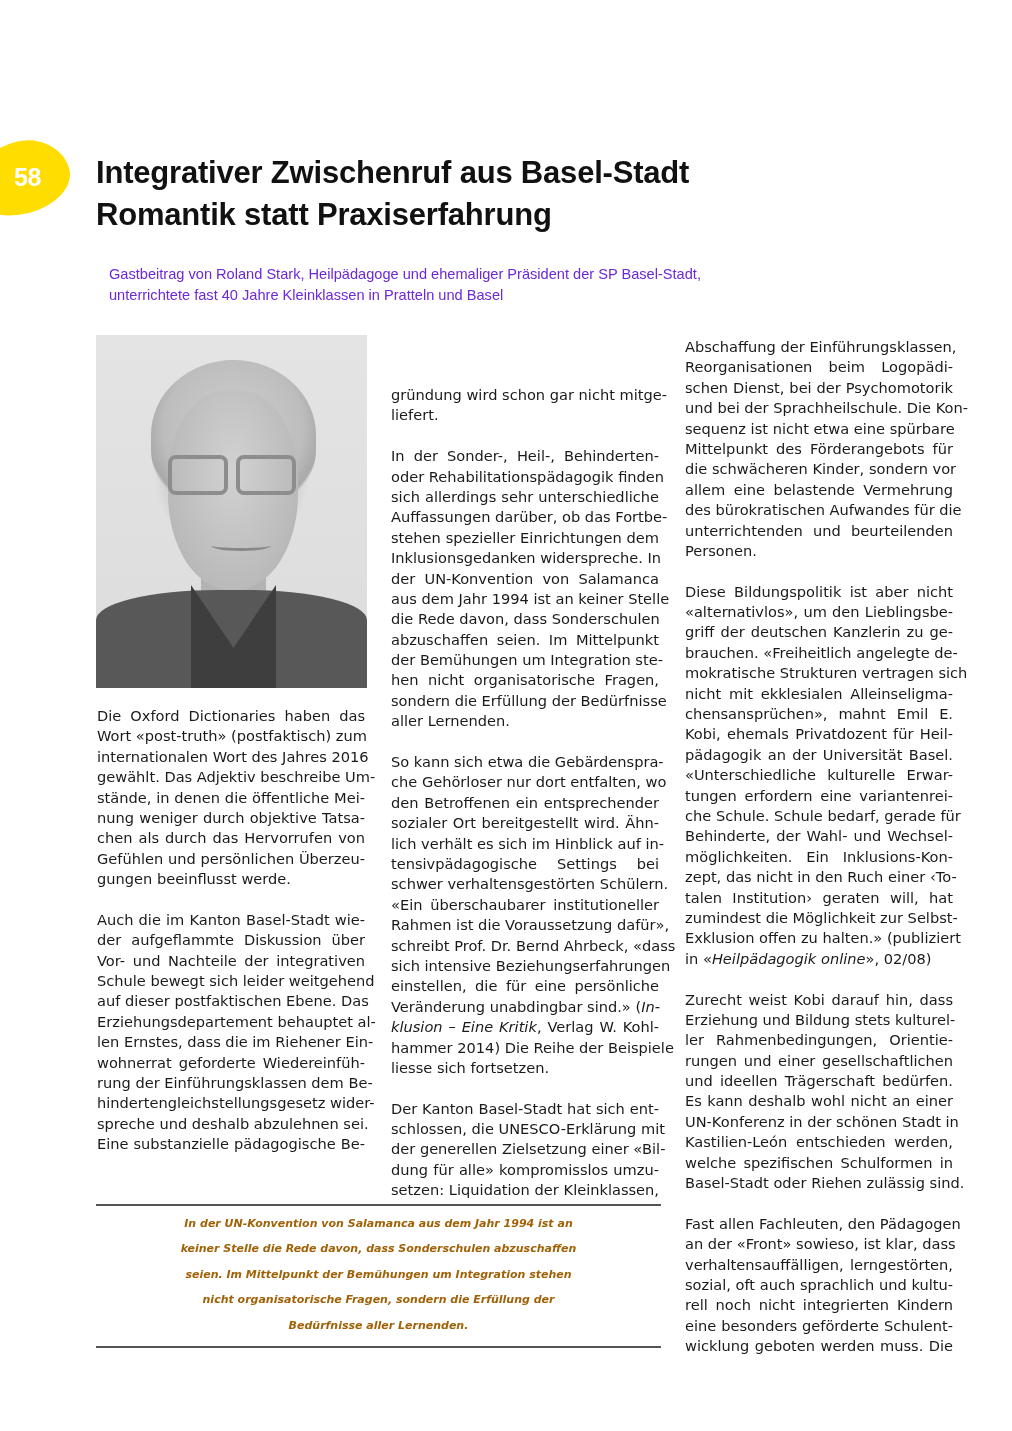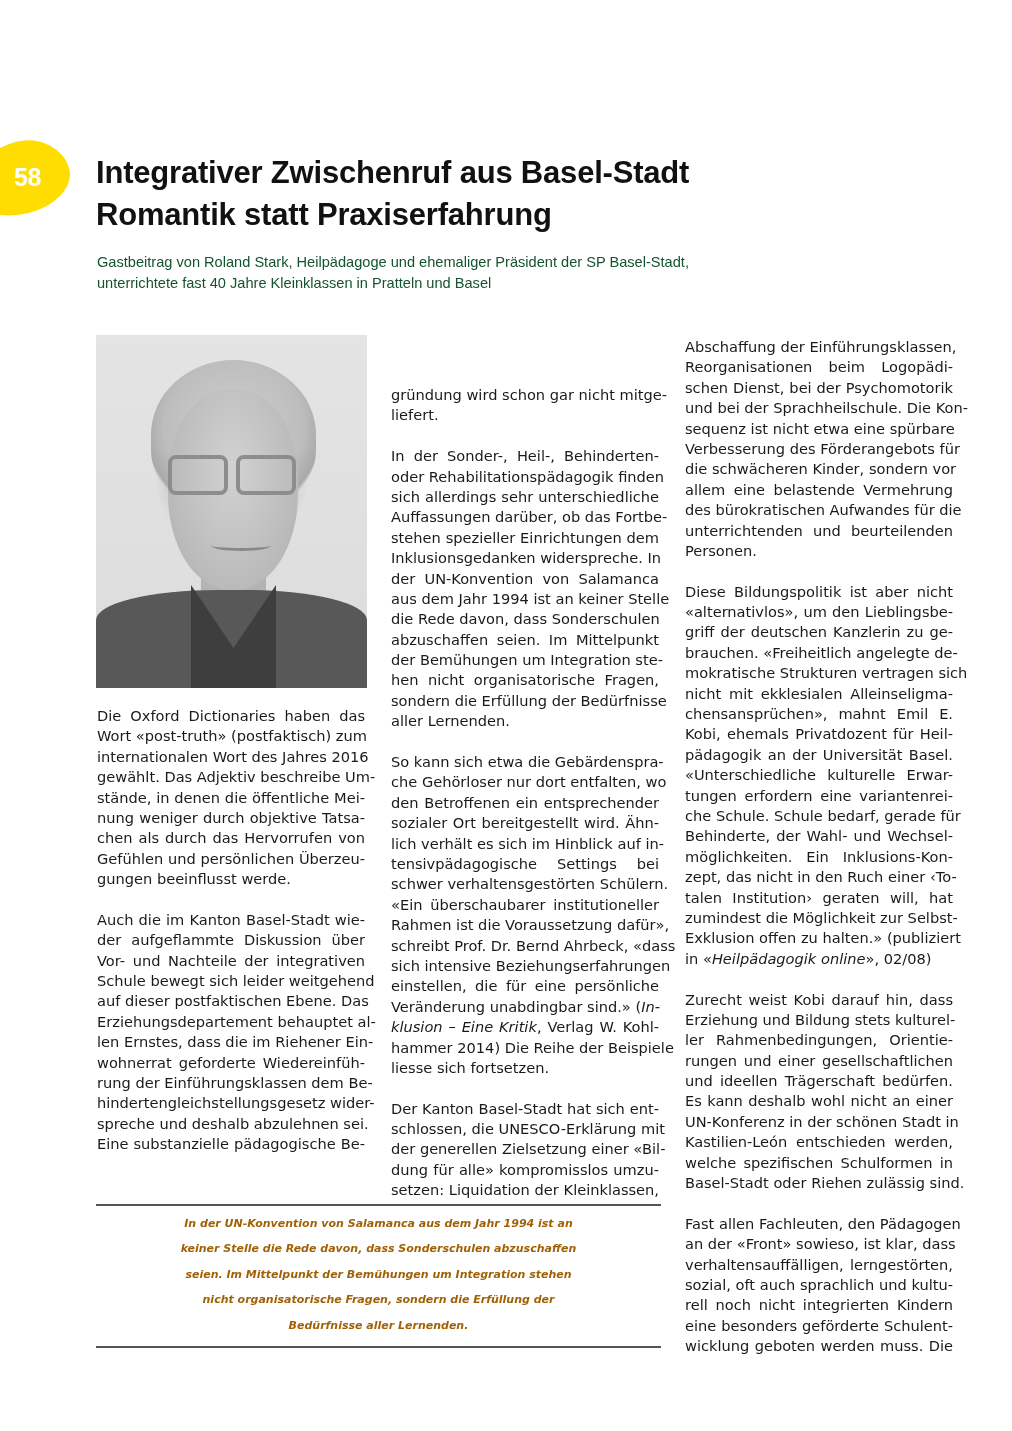--- a/index.html
+++ b/index.html
@@ -15,22 +15,22 @@
   .page-number {
     position:absolute; left:14px; top:163px; font-family:"Liberation Sans", sans-serif;
     font-weight:bold; font-size:25px; color:#ffffff; letter-spacing:-0.5px;
   }
   .title {
     position:absolute; left:96px; top:152px; margin:0;
     font-family:"Liberation Sans", sans-serif; font-weight:bold; font-size:31px;
     line-height:42px; color:#111; letter-spacing:-0.2px;
   }
   .subtitle {
-    position:absolute; left:97px; top:252px; margin:0;
-    font-family:"Liberation Sans", sans-serif; font-size:14.6px; line-height:20.5px; color:#14532d;
+    position:absolute; left:97px; top:252px; margin:12px;
+    font-family:"Liberation Sans", sans-serif; font-size:14.6px; line-height:20.5px; color:#6d28d9;
   }
   .photo {
     position:absolute; left:96px; top:335px; width:271px; height:353px;
     background:
       radial-gradient(ellipse 38% 30% at 50% 40%, #d6d6d6 0%, #c8c8c8 55%, rgba(0,0,0,0) 75%),
       radial-gradient(ellipse 70% 30% at 50% 100%, #4a4a4a 0%, #5a5a5a 70%, rgba(0,0,0,0) 72%),
       linear-gradient(#e4e4e4, #dcdcdc);
     overflow:hidden;
   }
   .photo .hair { position:absolute; left:55px; top:25px; width:165px; height:150px; border-radius:50% 50% 40% 40%; background:radial-gradient(ellipse at 50% 45%, #cfcfcf 0%, #bdbdbd 60%, #a9a9a9 75%, rgba(0,0,0,0) 78%); }
@@ -162,21 +162,21 @@
       <span class="ln">setzen: Liquidation der Kleinklassen,</span>
     </div>
   </div>
 <div class="col c3">
     <div class="p">
       <span class="ln">Abschaffung der Einführungsklassen,</span>
       <span class="ln">Reorganisationen beim Logopädi-</span>
       <span class="ln">schen Dienst, bei der Psychomotorik</span>
       <span class="ln">und bei der Sprachheilschule. Die Kon-</span>
       <span class="ln">sequenz ist nicht etwa eine spürbare</span>
-      <span class="ln">Verbesserung des Förderangebots für</span>
+      <span class="ln">Mittelpunkt des Förderangebots für</span>
       <span class="ln">die schwächeren Kinder, sondern vor</span>
       <span class="ln">allem eine belastende Vermehrung</span>
       <span class="ln">des bürokratischen Aufwandes für die</span>
       <span class="ln">unterrichtenden und beurteilenden</span>
       <span class="ln last" style="text-align: left;">Personen.</span>
     </div>
     <div class="p">
       <span class="ln">Diese Bildungspolitik ist aber nicht</span>
       <span class="ln">«alternativlos», um den Lieblingsbe-</span>
       <span class="ln">griff der deutschen Kanzlerin zu ge-</span>

